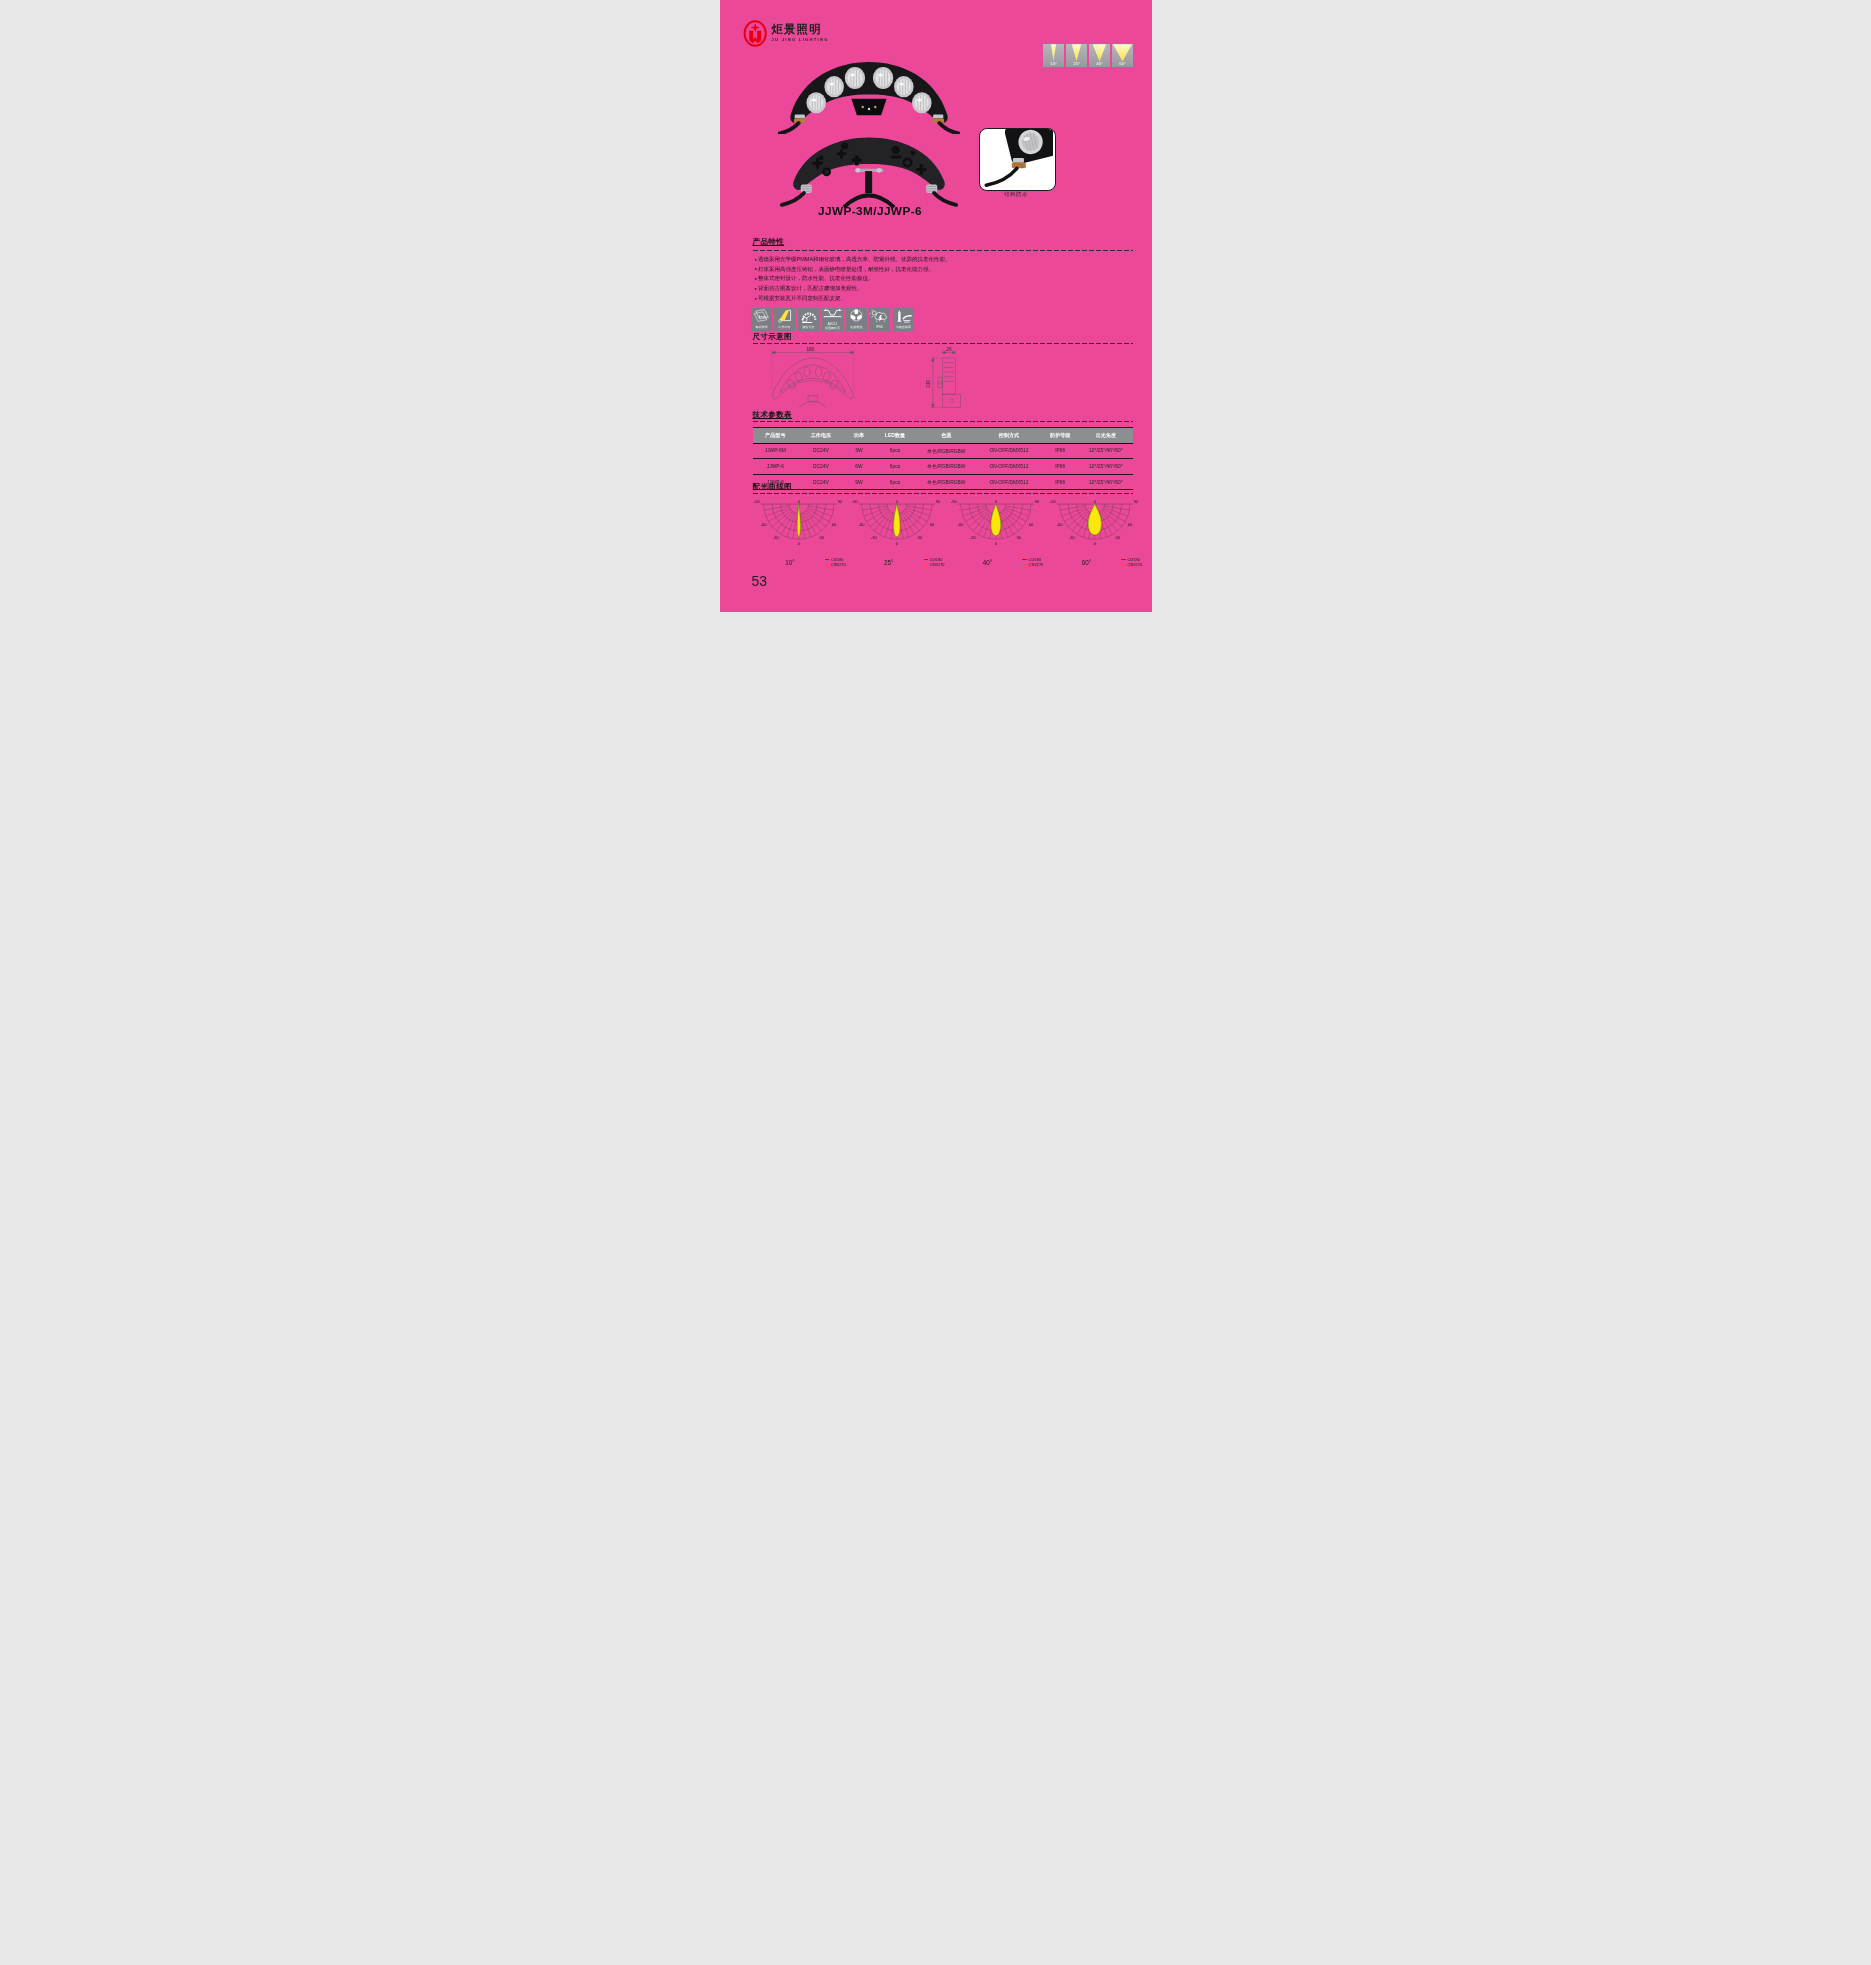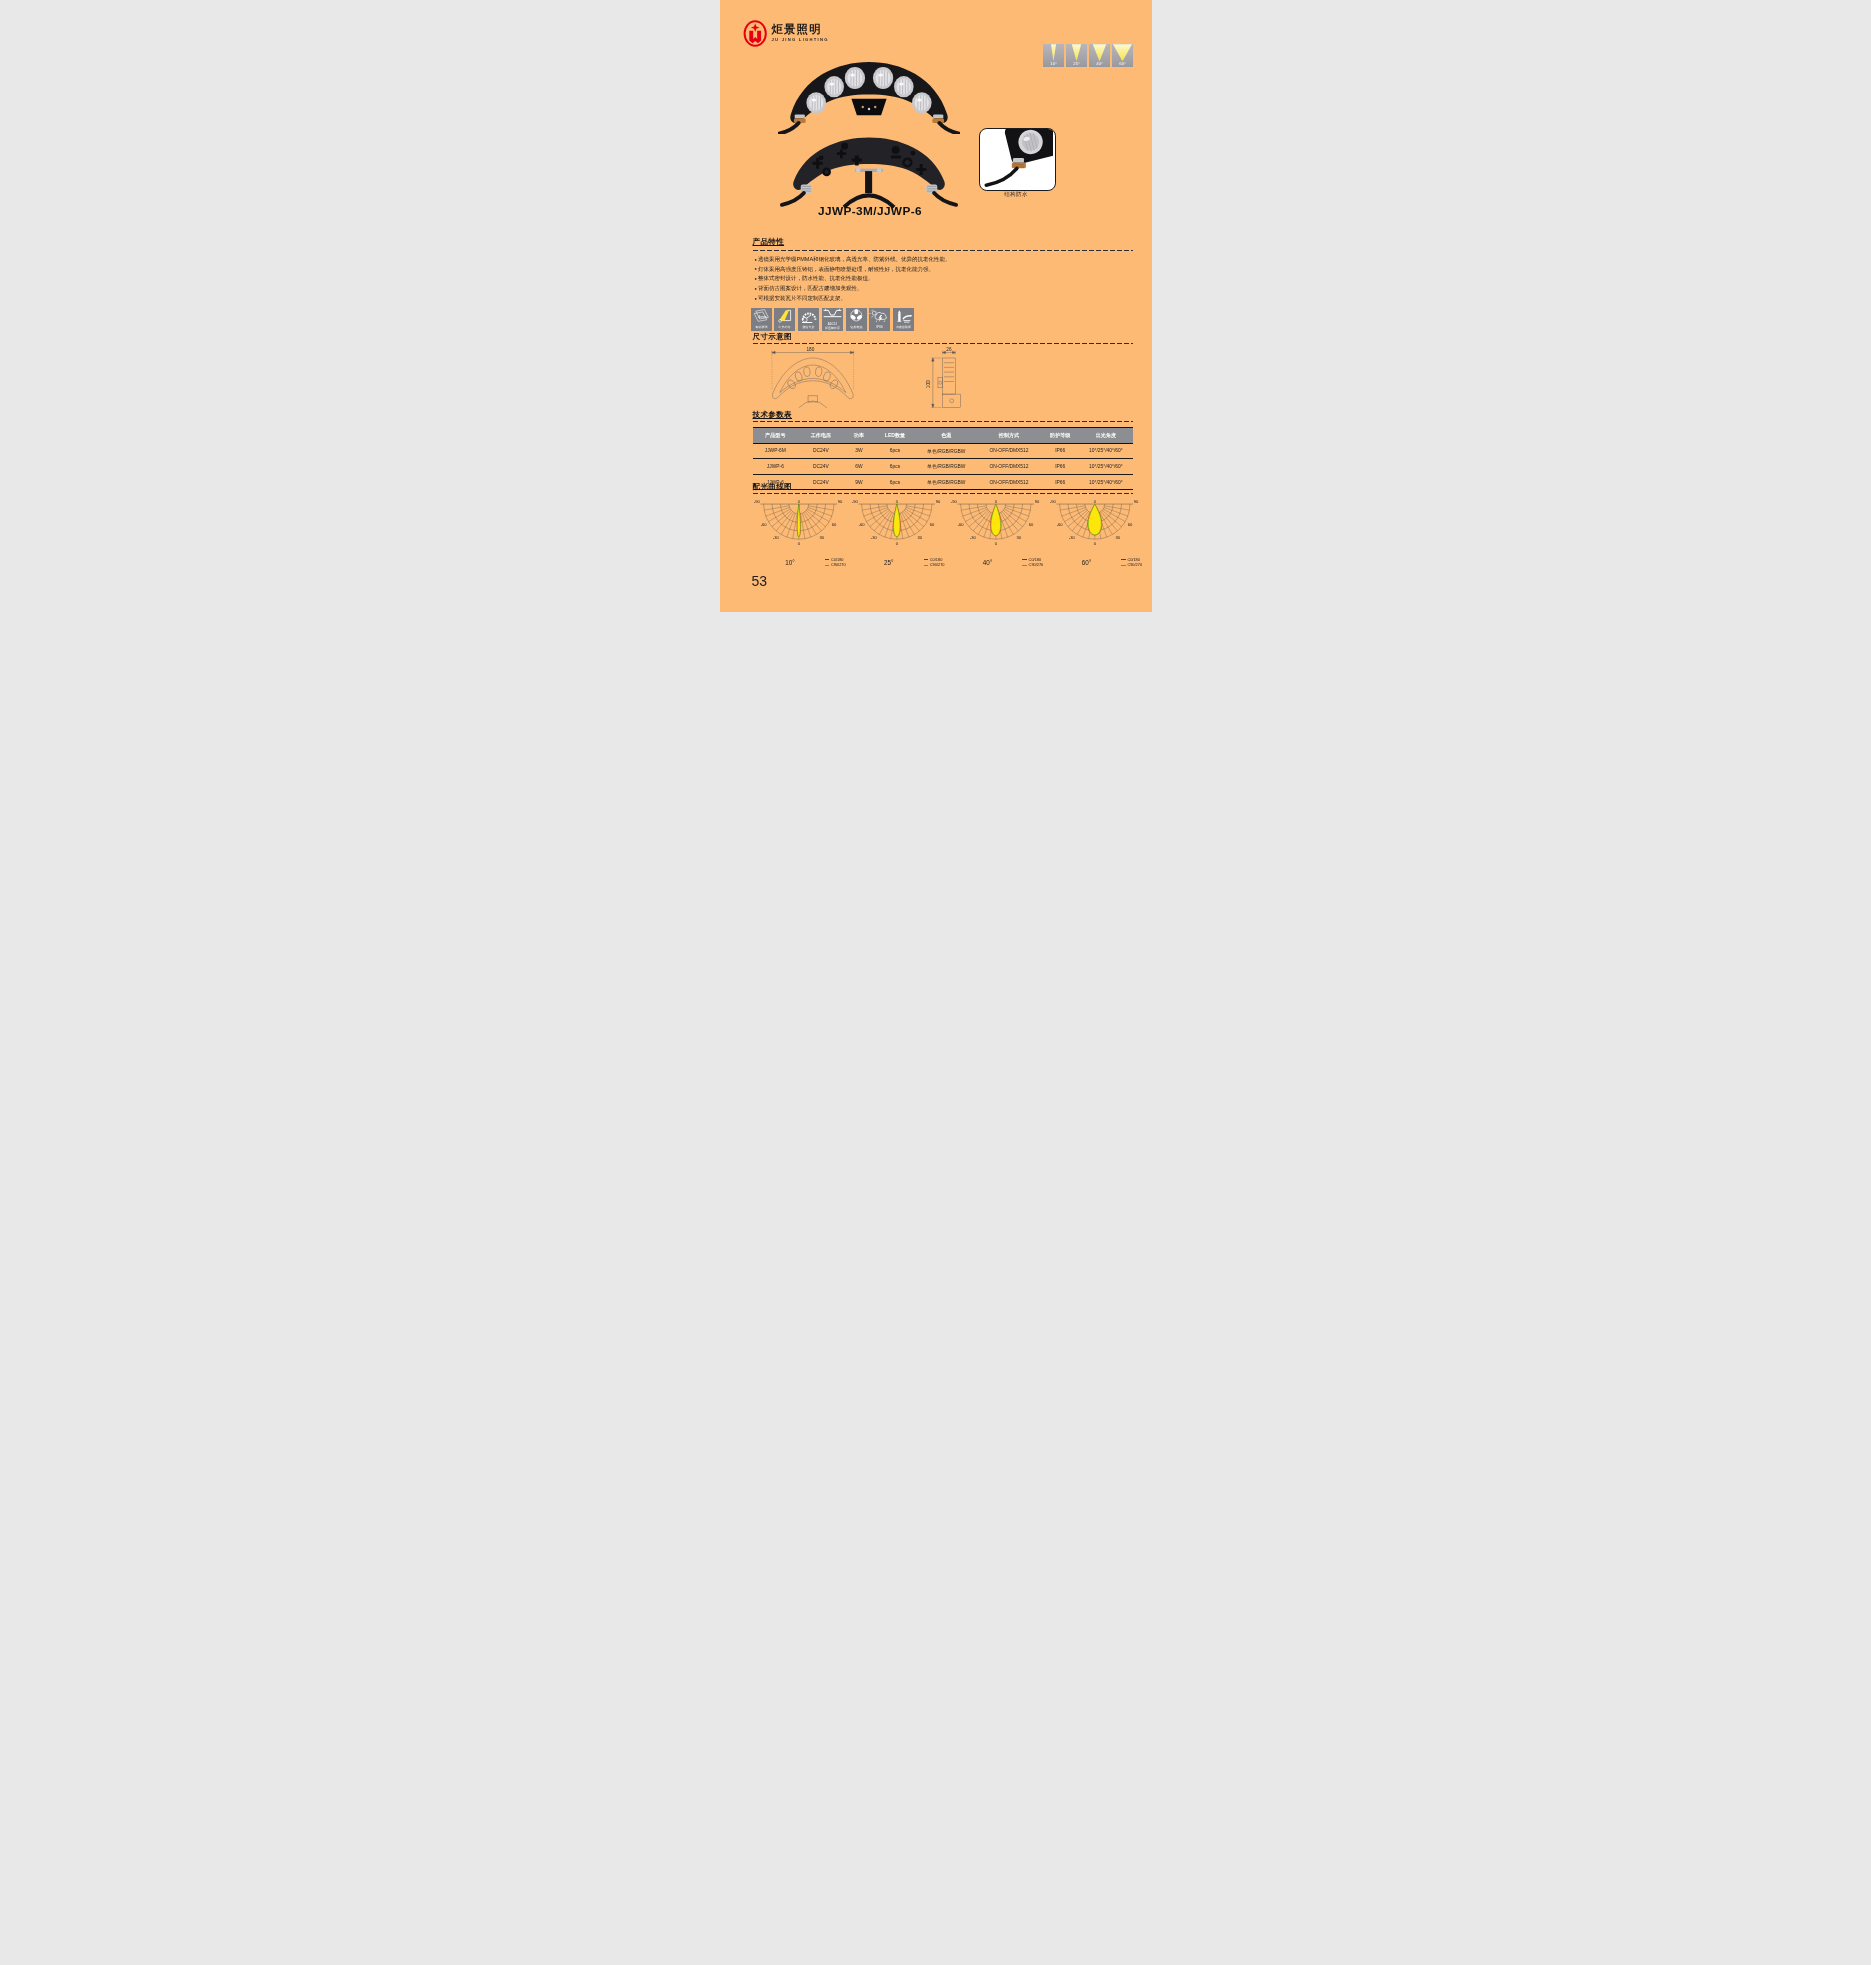--- a/index.html
+++ b/index.html
@@ -1,16 +1,16 @@
 <!DOCTYPE html>
 <html style="font-size:6.3px"><head>
 <meta charset="utf-8">
 <style>
   html,body{margin:0;padding:0;background:#e8e8e8;}
-  .page{position:relative;width:432px;height:612px;margin:0 auto;background:#fdba74;
+  .page{position:relative;width:432px;height:612px;margin:0 auto;background:#ec4899;
         font-family:"Liberation Sans","DejaVu Sans",sans-serif;color:#1c1c1e;overflow:hidden;}
   .abs{position:absolute;}
 
   
   .logo{left:23.6px;top:19.7px;display:flex;align-items:center;gap:3.9px;}
   .logo-text .cn{font-size:11.4px;font-weight:800;letter-spacing:1.2px;color:#1f1b1a;line-height:1.05;}
   .logo-text .en{font-size:4.1px;font-weight:700;letter-spacing:1.3px;color:#2a2727;margin-top:0.8px;}
 
   
   .beam-icons{top:44px;right:18.5px;display:flex;gap:2px;}

